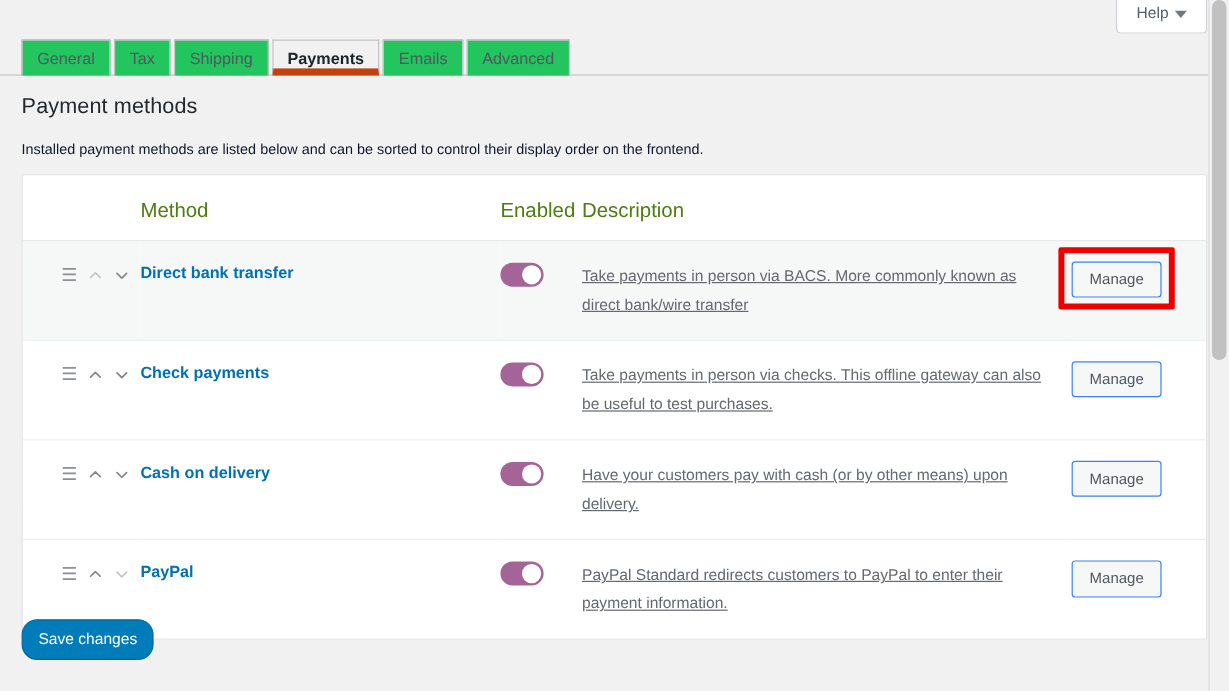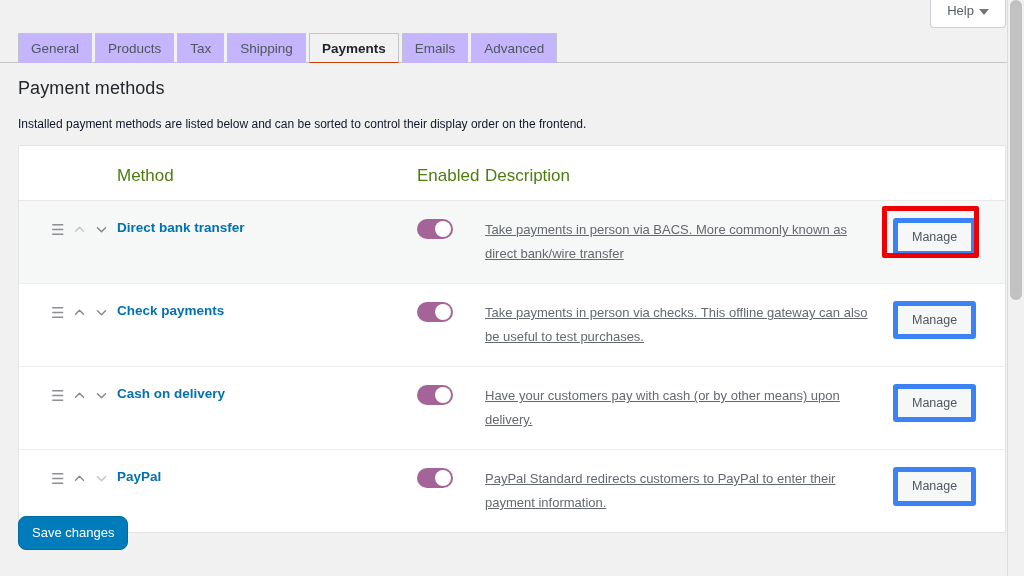--- a/index.html
+++ b/index.html
@@ -63,39 +63,39 @@
     height: 32px;
     border-bottom: 1px solid #c3c4c7;
   }
   .tabs {
     display: flex;
     align-items: flex-end;
     padding-left: 18px;
     height: 100%;
   }
   .tab {
-    background: #c4b5fd;
+    background: #22c55e;
     border: 1px solid #c3c4c7;
     border-bottom: none;
     padding: 0 12px;
     height: 30px;
     line-height: 29px;
     font-size: 13.5px;
     color: #50575e;
     margin-right: 3px;
     cursor: pointer;
     white-space: nowrap;
     position: relative;
     top: 1px;
   }
   .tab.active {
     background: #f1f1f1;
     color: #1d2327;
     font-weight: 600;
-    border-bottom: 1px solid #c2410c;
+    border-bottom: 6px solid #c2410c;
     z-index: 2;
   }
 
   
   .page-heading {
     position: absolute;
     top: 78px;
     left: 18px;
     font-size: 18px;
     font-weight: 400;
@@ -207,21 +207,21 @@
     color: #646970;
     font-size: 13px;
     line-height: 1.85;
     padding-right: 16px;
     max-width: 430px;
     text-decoration: underline;
   }
 
   .manage-btn {
     background: #f6f7f7;
-    border: 5px solid #3b82f6;
+    border: 1px solid #3b82f6;
     border-radius: 3px;
     color: #50575e;
     font-size: 12.5px;
     font-family: "Liberation Sans", sans-serif;
     padding: 6px 14px;
     cursor: pointer;
     white-space: nowrap;
     line-height: 1.3;
   }
   td.col-action { text-align: left; padding-top: 17px !important; }
@@ -236,21 +236,21 @@
   }
 
   
   .save-btn {
     position: absolute;
     left: 18px;
     top: 516px;
     background: #007cba;
     color: #fff;
     border: 1px solid #006ba1;
-    border-radius: 8px;
+    border-radius: 13px;
     font-size: 13px;
     font-family: "Liberation Sans", sans-serif;
     padding: 8px 13px;
     cursor: pointer;
     line-height: 1.2;
   }
 
   
   .scrollbar-track {
     position: absolute;
@@ -274,21 +274,20 @@
 <div class="help-bar">
   <div class="help-button">
     <span>Help</span>
     <span class="help-caret"></span>
   </div>
 </div>
 
 <div class="tabs-wrap">
   <div class="tabs" id="tabs-container">
       <div class="tab">General</div>
-      <div class="tab">Products</div>
       <div class="tab">Tax</div>
       <div class="tab">Shipping</div>
       <div class="tab active">Payments</div>
       <div class="tab">Emails</div>
       <div class="tab">Advanced</div>
     </div>
 </div>
 
 <h1 class="page-heading">Payment methods</h1>
 <p class="page-desc">Installed payment methods are listed below and can be sorted to control their display order on the frontend.</p>

